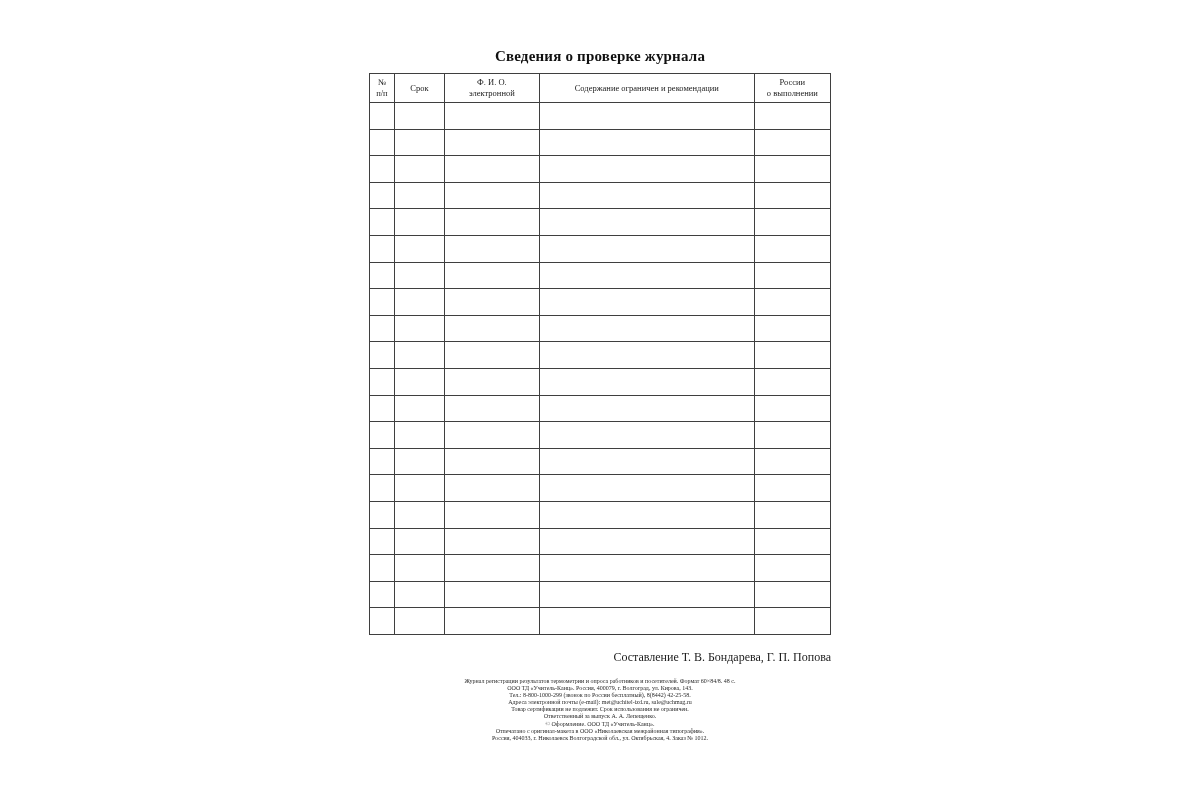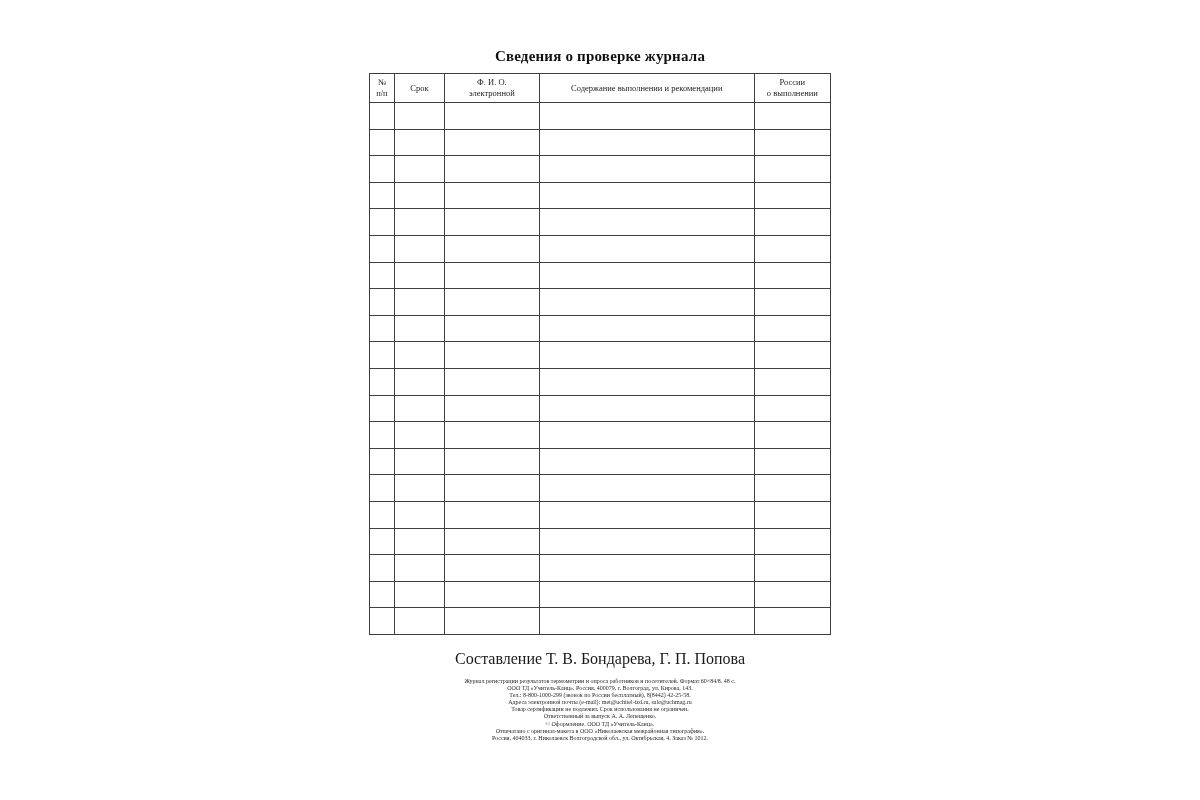--- a/index.html
+++ b/index.html
@@ -53,22 +53,22 @@
     white-space: pre-line;
     color: #222222;
   }
   .journal-table tbody tr { height: 26.6px; }
   .journal-table td { background: #ffffff; }
   .compilers-line {
     position: absolute;
     left: 369px;
     top: 650px;
     width: 462px;
-    text-align: center;
-    font-size: 16px;
+    text-align: right;
+    font-size: 12px;
     color: #1a1a1a;
   }
   .imprint {
     position: absolute;
     left: 300px;
     top: 678px;
     width: 600px;
     text-align: center;
     font-size: 6px;
     line-height: 7.1px;
@@ -90,21 +90,21 @@
       <col style="width:46.6%">
       <col style="width:16.55%">
     </colgroup>
     <thead>
       <tr>
           <th>№
 п/п</th>
           <th>Срок</th>
           <th>Ф. И. О.
 электронной</th>
-          <th>Содержание выполнении и рекомендации</th>
+          <th>Содержание ограничен и рекомендации</th>
           <th>России
 о выполнении</th>
         </tr>
     </thead>
     <tbody>
         <tr>
           <td></td>
           <td></td>
           <td></td>
           <td></td>

